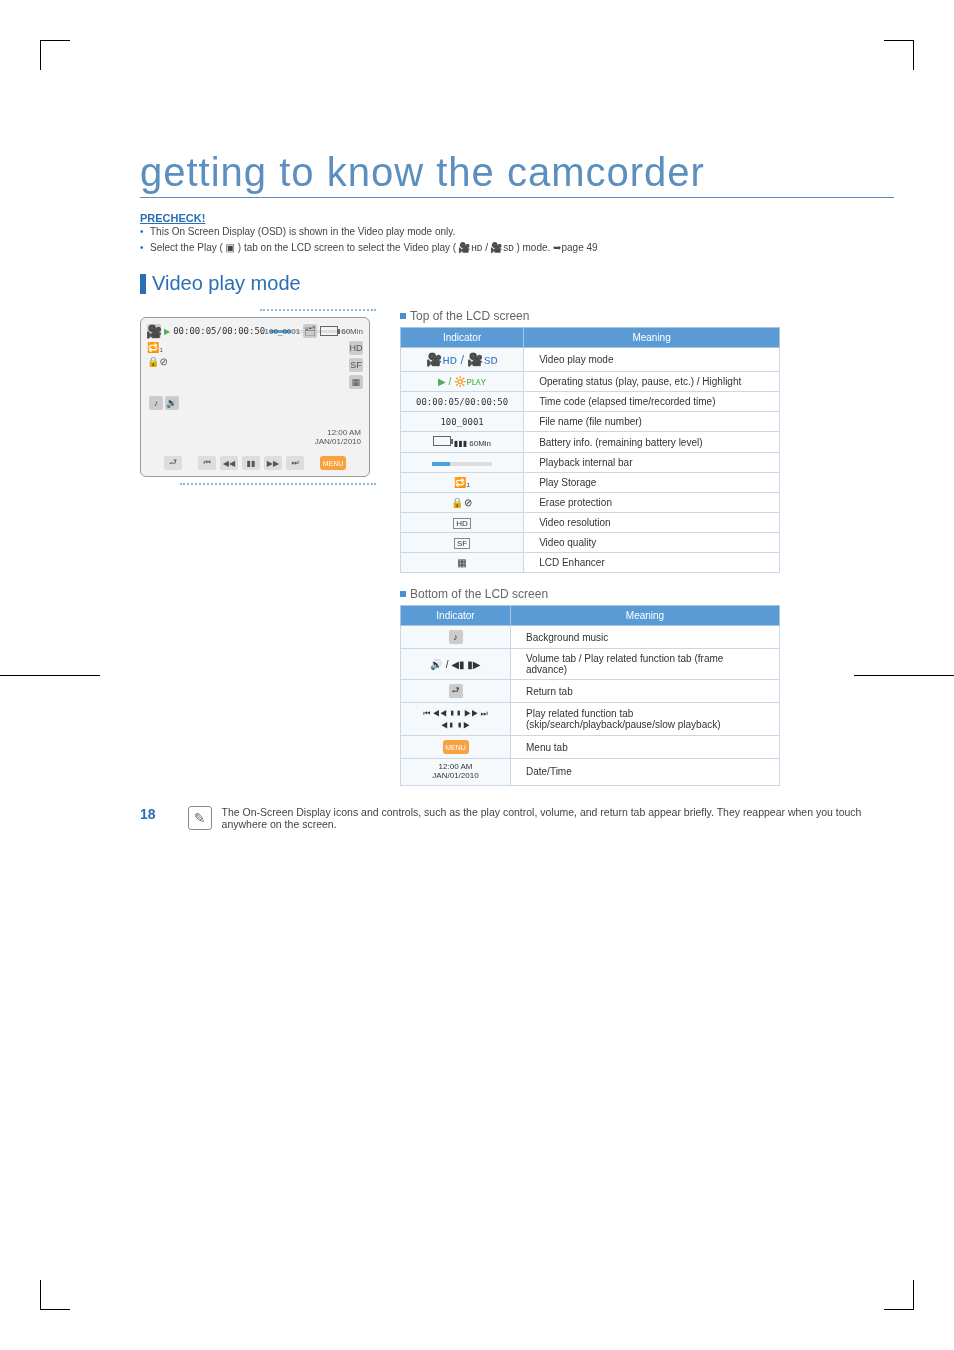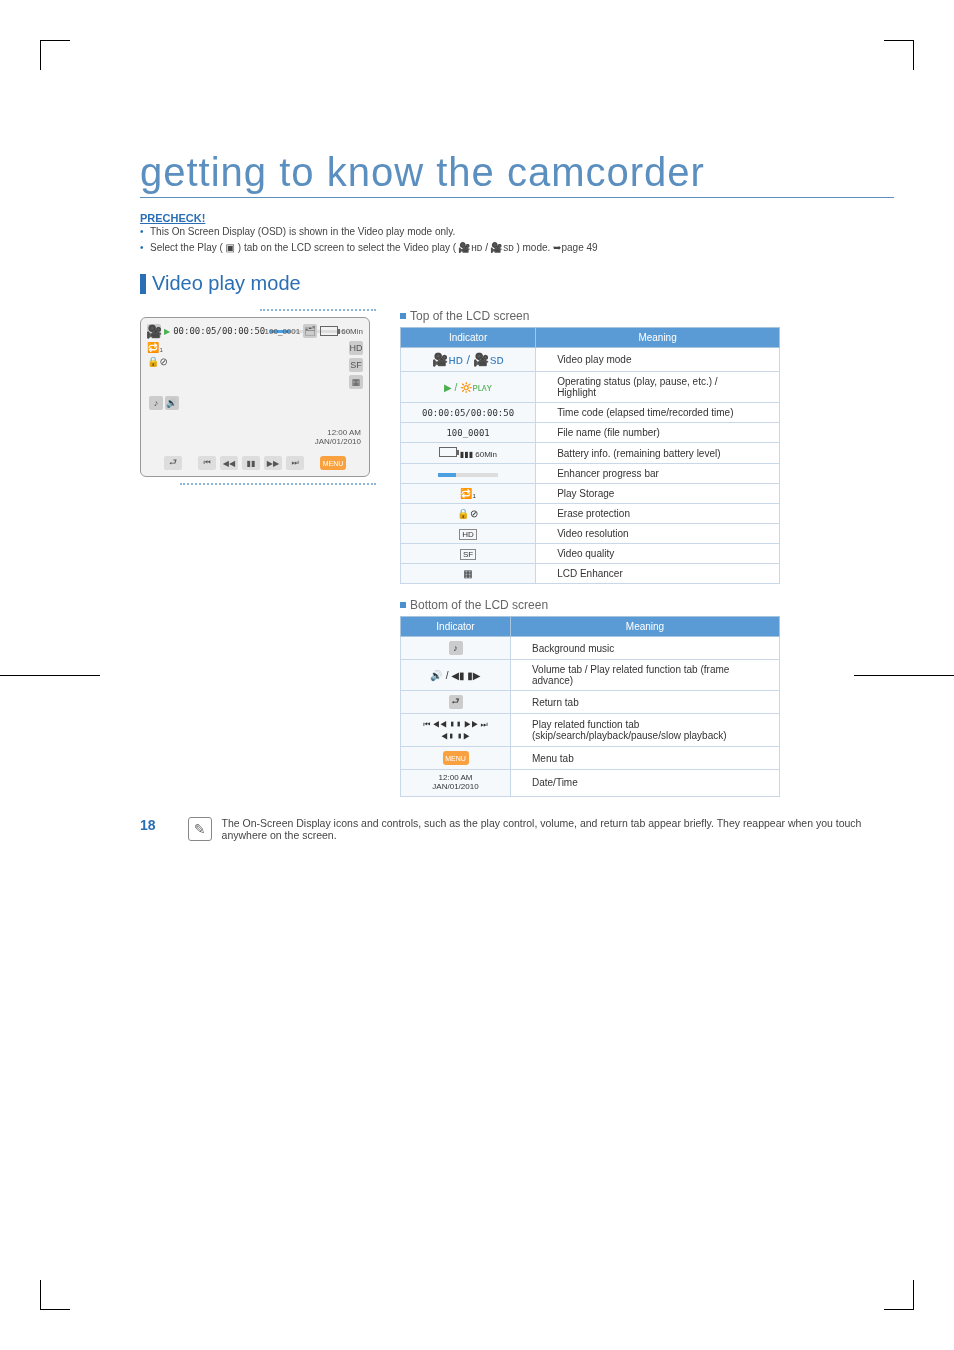--- a/index.html
+++ b/index.html
@@ -67,21 +67,21 @@
   .lcd-controls { position:absolute; bottom:6px; left:6px; right:6px; display:flex; align-items:center; gap:4px; justify-content:center;}
   .ctrl { width:18px; height:14px; background:#ddd; border-radius:2px; display:flex; align-items:center; justify-content:center; font-size:8px; color:#555;}
   .menu-pill { width:26px; height:14px; background:#f9a03f; border-radius:3px; font-size:7px; color:#fff; display:flex; align-items:center; justify-content:center;}
   .ret { width:18px; height:14px; background:#ddd; border-radius:2px; display:flex; align-items:center; justify-content:center; font-size:9px;}
 
   .sub-head { color:#666; font-size:12px; margin-bottom:4px; display:flex; align-items:center;}
   .blue-sq { width:6px; height:6px; background:#4a8fd0; display:inline-block; margin-right:4px;}
 
   table.info { width: 380px; border-collapse: collapse; font-size: 10px; }
   table.info th { background:#5b9bd5; color:#fff; font-weight:normal; padding:4px 6px; border:1px solid #a8c5e0; text-align:center;}
-  table.info td { border:1px solid #c8d8e8; padding:4px 21px; vertical-align:middle;margin-top:8px;}
+  table.info td { border:1px solid #c8d8e8; padding:4px 15px; vertical-align:middle;margin-top:8px;}
   table.info td.ind { width:110px; text-align:center; background:#f5f9fc;}
   table.info td.mean { background:#fff; color:#333;}
 
   .mini-ico { display:inline-block; font-size:10px; color:#555; }
   .blue-cam { color:#3b7fc0; font-size:13px;}
   .grn { color:#4caf50; }
   .timecode { font-family: monospace; font-size:9px; color:#333;}
   .batt { border:1px solid #666; width:18px; height:10px; display:inline-block; position:relative;}
   .batt::after{ content:""; position:absolute; right:-3px; top:2px; width:2px; height:5px; background:#666;}
 
@@ -206,21 +206,21 @@
         <tr>
               <td class="ind"><span class="timecode">100_0001</span></td>
               <td class="mean">File name (file number)</td>
             </tr>
         <tr>
               <td class="ind"><span class="batt"></span> <span style="font-size:8px;">▮▮▮ 60Min</span></td>
               <td class="mean">Battery info. (remaining battery level)</td>
             </tr>
         <tr>
               <td class="ind"><span class="pbar"></span></td>
-              <td class="mean">Enhancer progress bar</td>
+              <td class="mean">Playback internal bar</td>
             </tr>
         <tr>
               <td class="ind"><span>🔁₁</span></td>
               <td class="mean">Play Storage</td>
             </tr>
         <tr>
               <td class="ind"><span>🔒⊘</span></td>
               <td class="mean">Erase protection</td>
             </tr>
         <tr>

